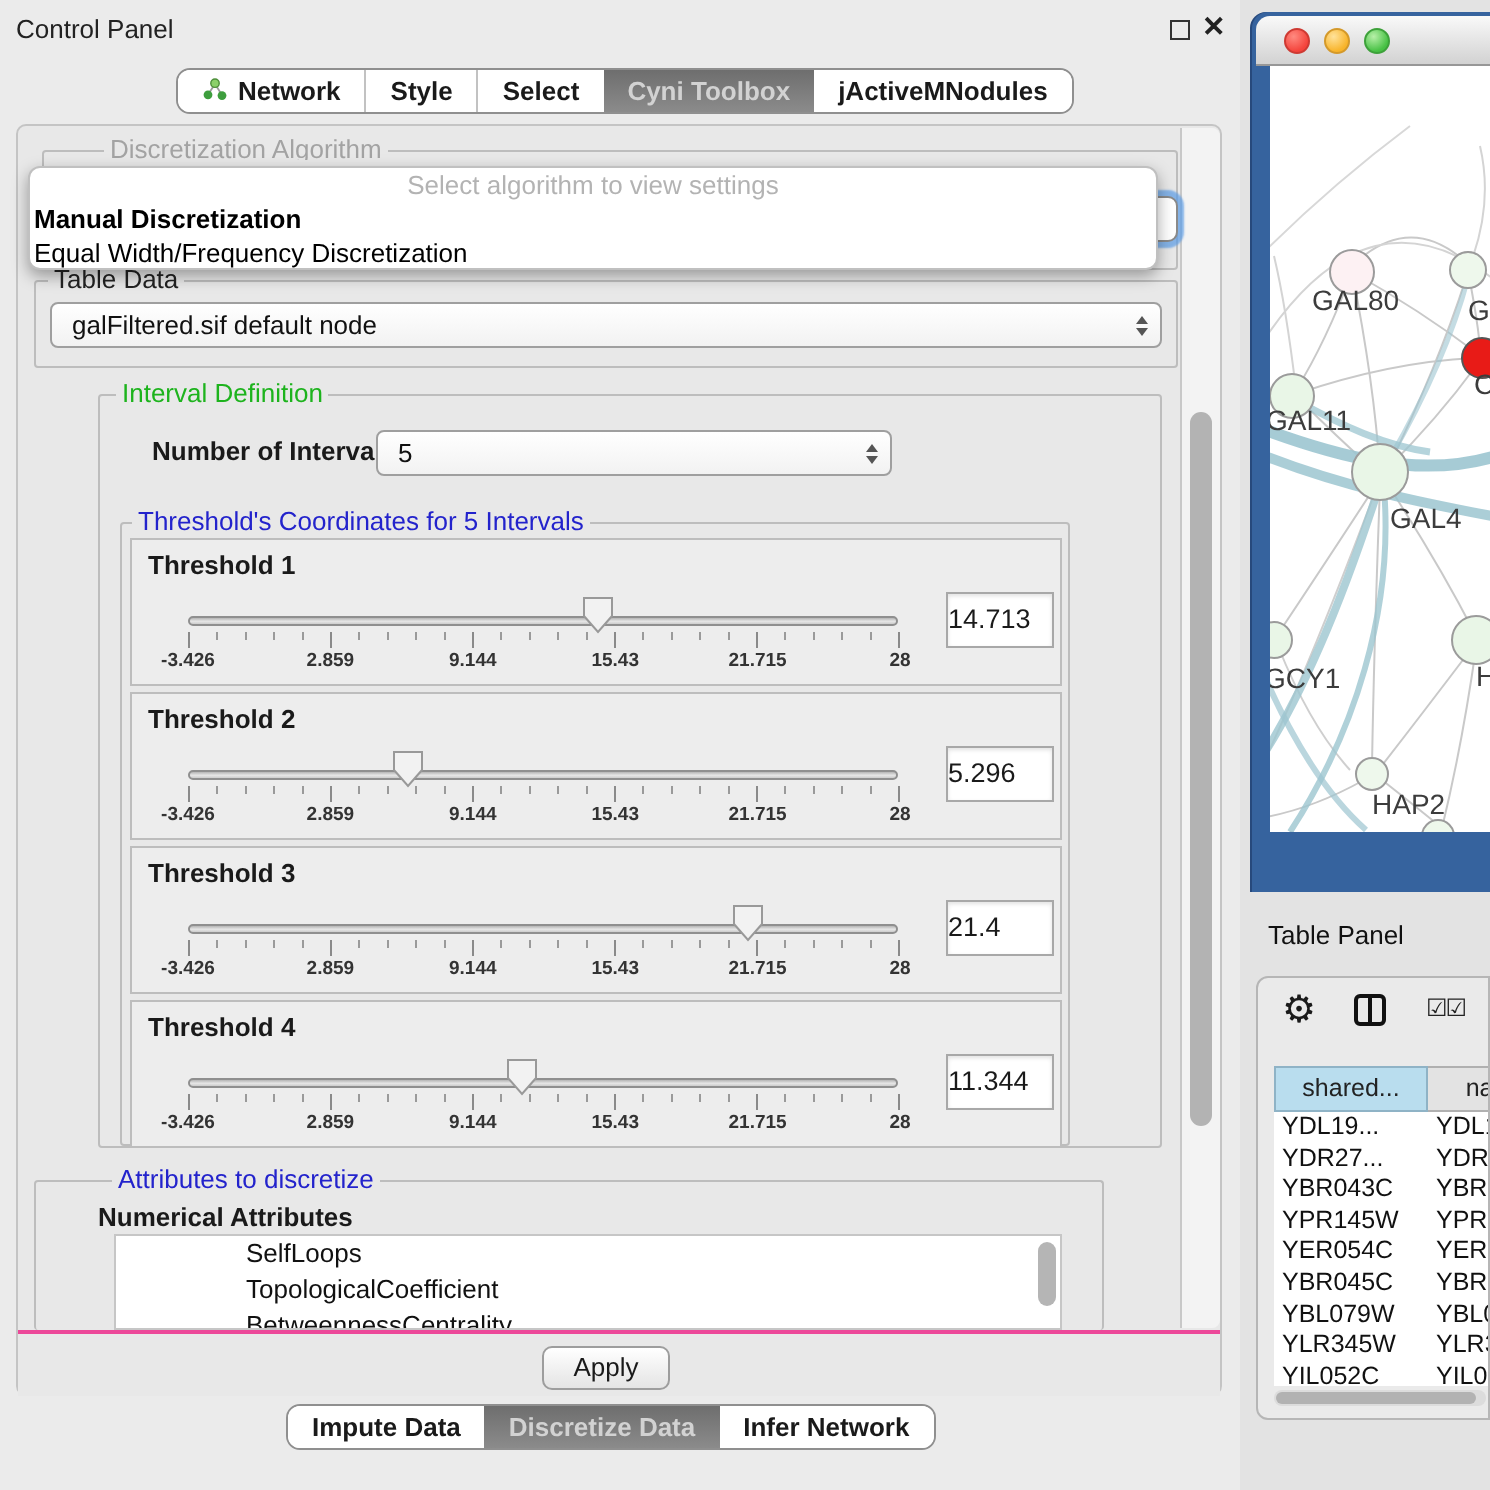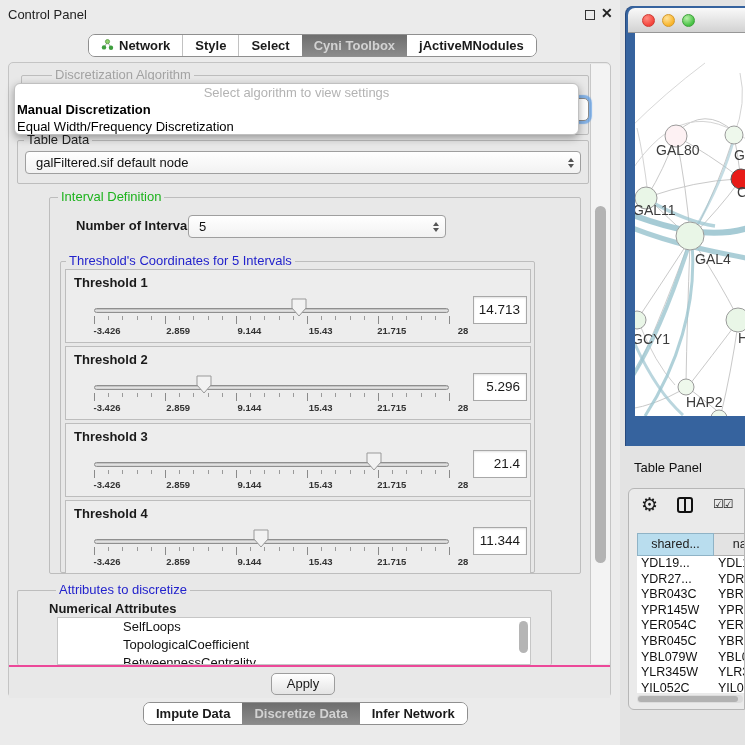--- a/index.html
+++ b/index.html
@@ -42,23 +42,23 @@
   .thr-row { position:absolute; left:4px; width:466px; height:74px; background:#ededed; border:1px solid #bdbdbd; }
   .thr-label { position:absolute; left:8px; top:5px; font-weight:bold; font-size:13px; }
   .track { position:absolute; left:28px; top:38px; width:355px; height:5px; border:1px solid #8f8f8f; border-radius:3px; background:linear-gradient(#b5b5b5,#e6e6e6 55%,#cccccc); }
   .thumb { position:absolute; top:28px; width:16px; height:19px; z-index:2; }
   .ticks { position:absolute; left:28px; top:46px; width:356px; height:8px;
     background-image:repeating-linear-gradient(to right,#9a9a9a 0 1px,transparent 1px 14.2px);
     background-size:356px 4px; background-repeat:no-repeat; }
   .ticks::after { content:""; position:absolute; left:0; top:0; width:356px; height:8px;
     background-image:repeating-linear-gradient(to right,#8a8a8a 0 1px,transparent 1px 71px);
     background-size:356px 8px; background-repeat:no-repeat; }
-  .tick-labels { position:absolute; left:41px; top:55px; width:356px; height:11px; }
+  .tick-labels { position:absolute; left:28px; top:55px; width:356px; height:11px; }
   .tick-labels span { position:absolute; transform:translateX(-50%); font-size:9.5px; font-weight:bold; color:#333; white-space:nowrap; }
-  .val-box { position:absolute; left:407px; top:26px; width:54px; height:28px; background:#fff; border:1px solid #a8a8a8; box-shadow:inset 0 1px 2px rgba(0,0,0,.12); text-align:right; padding-right:6px; font-size:13.5px; line-height:26px; }
+  .val-box { position:absolute; left:407px; top:26px; width:54px; height:28px; background:#fff; border:1px solid #a8a8a8; box-shadow:inset 0 1px 2px rgba(0,0,0,.12); padding-right:6px; font-size:13.5px; line-height:26px; }
 
   .attr-list { position:absolute; left:39px; top:26px; width:474px; height:48px; background:#fff; border:1px solid #c6c6c6; overflow:hidden; }
   .attr-list .item { padding-left:21px; font-size:13px; line-height:18px; color:#111;margin-left:44px; }
   .list-scroll { position:absolute; right:2px; top:3px; width:9px; height:32px; background:#b5b5b5; border-radius:5px; }
 
   .apply-row { position:absolute; left:0; top:602px; width:601px; height:33px; border-top:2px solid #ec4899; background:#e8e8e8; z-index:2; }
   .apply-btn { position:absolute; left:262px; top:6px; width:64px; height:22px; background:linear-gradient(#ffffff,#e4e4e4); border:1px solid #9d9d9d; border-radius:5px; font-size:13px; text-align:center; line-height:20px; }
 
   .v-scroll { position:absolute; left:581px; top:1px; width:20px; height:600px; background:#f3f3f3; border-left:1px solid #c8c8c8; border-radius:0 4px 4px 0; }
   .v-thumb { position:absolute; left:4px; top:142px; width:11px; height:357px; background:#b3b3b3; border-radius:6px; }

